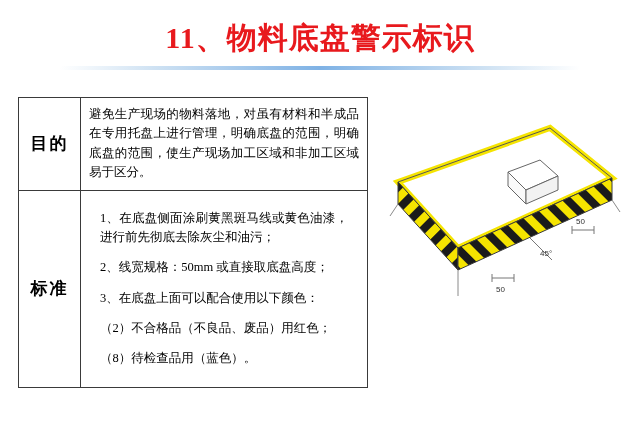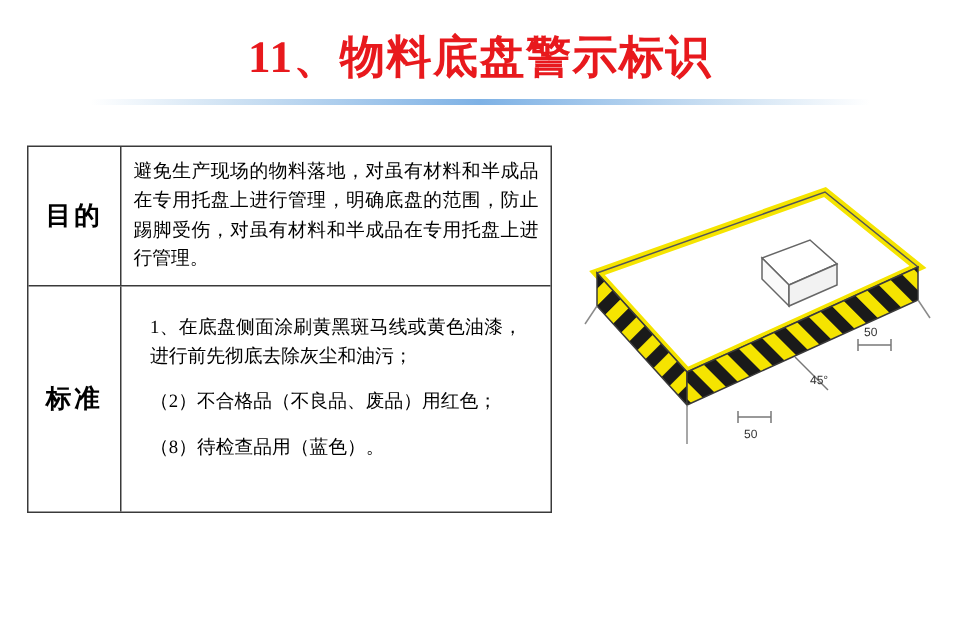--- a/index.html
+++ b/index.html
@@ -114,28 +114,30 @@
 
 <div class="slide">
 
   <div class="title">11、物料底盘警示标识</div>
   <div class="title-rule"></div>
 
   <div class="table">
 
     <div class="row row-purpose">
       <div class="cell-label">目的</div>
-      <div class="cell-body">避免生产现场的物料落地，对虽有材料和半成品在专用托盘上进行管理，明确底盘的范围，防止踢脚受伤，对虽有材料和半成品在专用托盘上进行管理。</div>
+      <div class="cell-body">避免生产现场的物料落地，对虽有材料和半成品在专用托盘上进行管理，明确底盘的范围，明确底盘的范围，使生产现场加工区域和非加工区域易于区分。</div>
     </div>
 
 
     <div class="row row-standard">
       <div class="cell-label">标准</div>
       <div class="cell-body">
         <p>1、在底盘侧面涂刷黄黑斑马线或黄色油漆，进行前先彻底去除灰尘和油污；</p>
+        <p>2、线宽规格：50mm 或直接取底盘高度；</p>
+        <p>3、在底盘上面可以配合使用以下颜色：</p>
         <p>（2）不合格品（不良品、废品）用红色；</p>
         <p>（8）待检查品用（蓝色）。</p>
       </div>
     </div>
 
   </div>
 
   <div class="illus">
     <svg width="250" height="230" viewBox="0 0 250 230">
       <defs>

